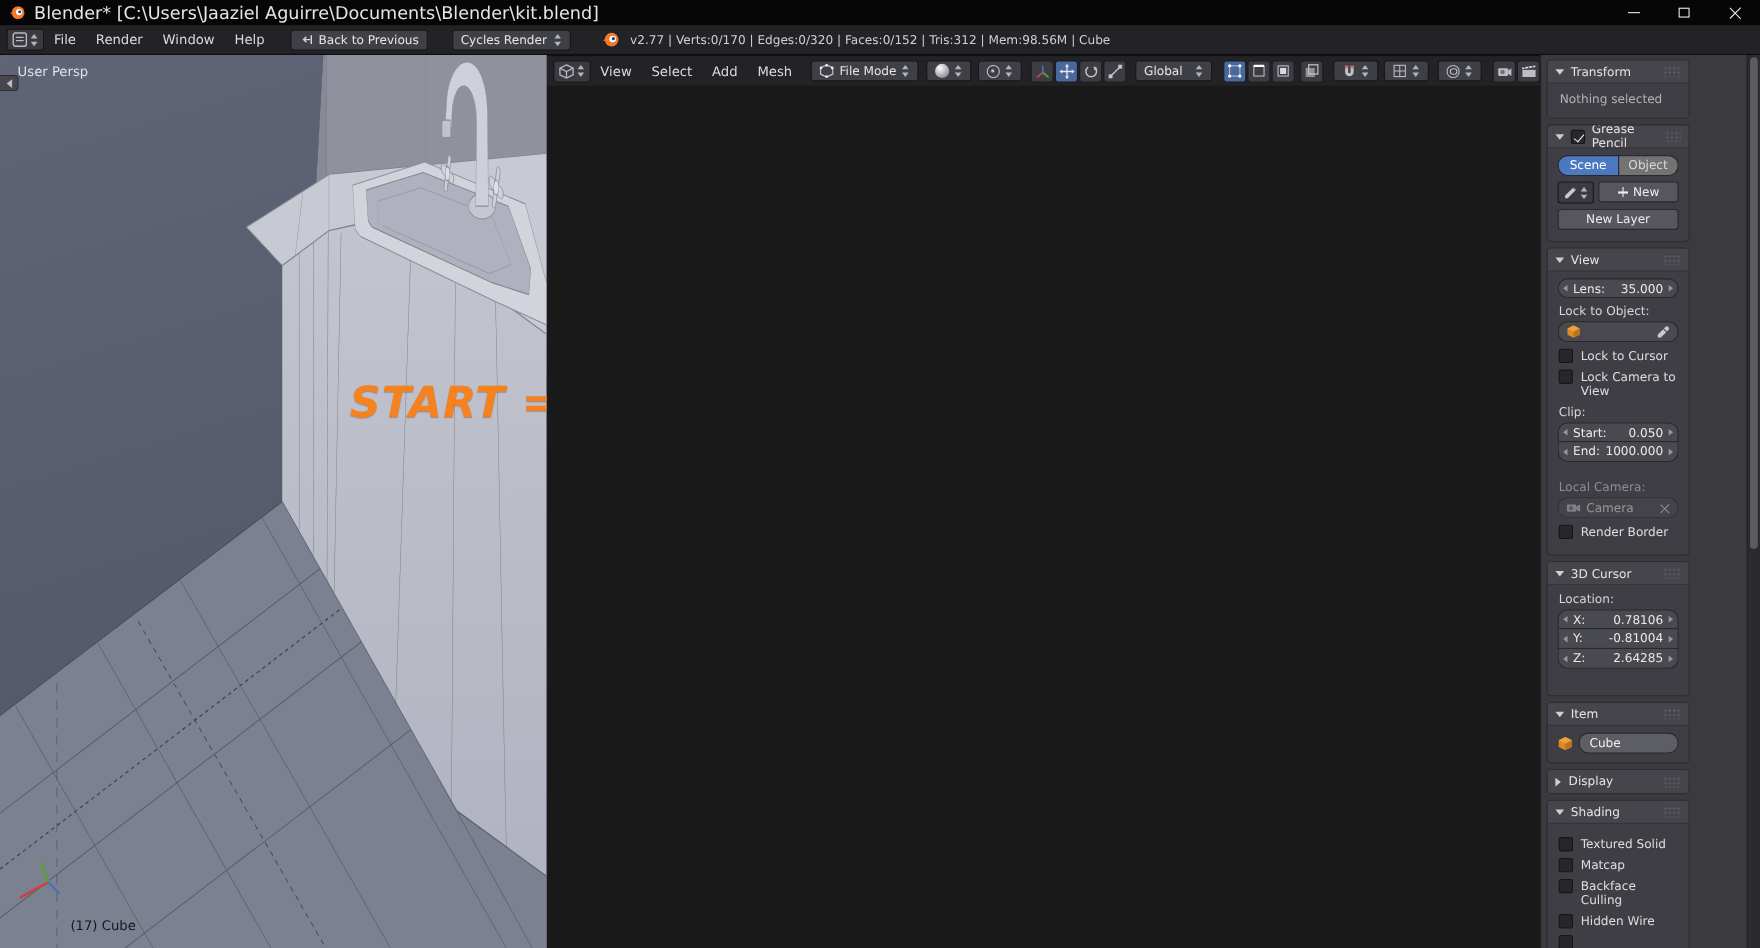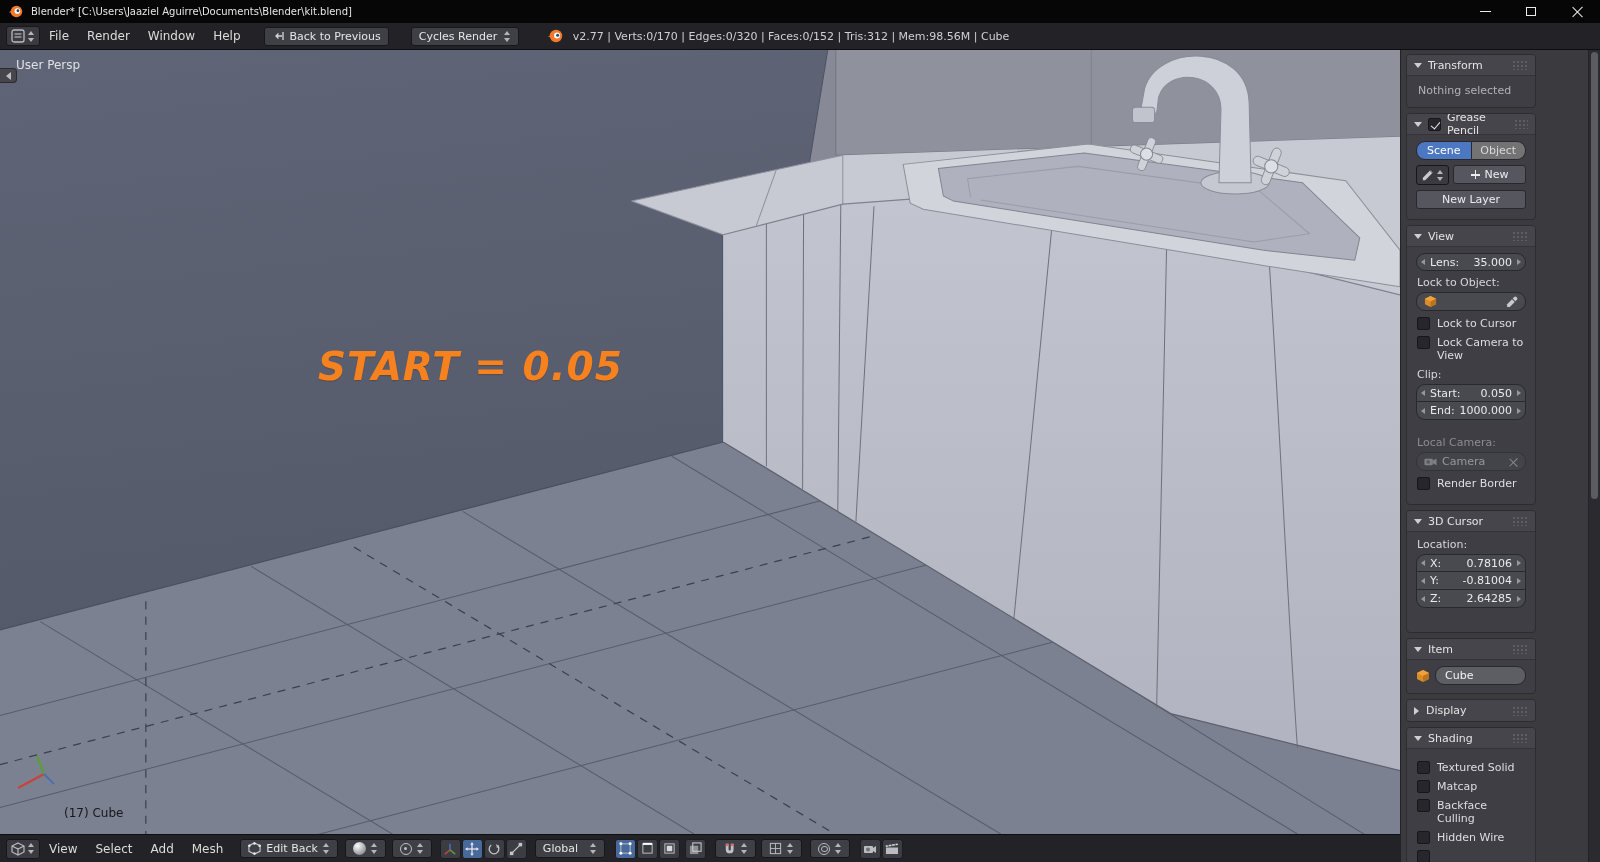--- a/index.html
+++ b/index.html
@@ -4,21 +4,21 @@
 <style>
   *{margin:0;padding:0;box-sizing:border-box;}
   html,body{width:1600px;height:862px;overflow:hidden;background:#191919;
     font-family:"DejaVu Sans","Liberation Sans",sans-serif;font-size:12px;color:#d8d8d8;
     -webkit-font-smoothing:antialiased;}
   .window{width:1600px;height:862px;display:flex;flex-direction:column;}
 
   
   .titlebar{height:23px;background:#060606;display:flex;align-items:center;color:#e2e2e2;flex:0 0 23px;}
   .tb-logo{width:15px;height:15px;margin:0 8px 0 8px;flex:0 0 auto;}
-  .tb-title{font-size:10px;color:#e6e6e6;white-space:nowrap;}
+  .tb-title{font-size:16px;color:#e6e6e6;white-space:nowrap;}
   .win-btns{margin-left:auto;display:flex;height:100%;}
   .winbtn{width:46px;height:100%;display:flex;align-items:center;justify-content:center;}
   .min-glyph{width:11px;height:1px;background:#eaeaea;}
   .max-glyph{width:10px;height:9px;border:1px solid #eaeaea;}
   .close-glyph{position:relative;width:12px;height:12px;}
   .close-glyph::before,.close-glyph::after{content:"";position:absolute;left:5.5px;top:-1px;width:1.4px;height:14px;background:#eaeaea;}
   .close-glyph::before{transform:rotate(45deg);}
   .close-glyph::after{transform:rotate(-45deg);}
 
   
@@ -36,21 +36,21 @@
   .btngroup{display:flex;gap:1px;}
   .stats{font-size:11px;color:#cfcfd4;margin-left:10px;white-space:nowrap;}
   .sphere-icon{width:13px;height:13px;border-radius:50%;background:radial-gradient(circle at 35% 30%, #ffffff, #8f8f96 75%);}
   .pivot-icon{width:12px;height:12px;border-radius:50%;border:1.5px solid #c0c0c6;position:relative;}
   .pivot-icon::after{content:"";position:absolute;left:3px;top:3px;width:3px;height:3px;border-radius:50%;background:#c0c0c6;}
   .prop-icon{width:12px;height:12px;border-radius:50%;border:1.5px solid #b9b9bf;position:relative;}
   .prop-icon::after{content:"";position:absolute;left:2.2px;top:2.2px;width:4.5px;height:4.5px;border-radius:50%;border:1.2px solid #b9b9bf;}
 
   
   .main{flex:1;display:flex;min-height:0;}
-  .vpcol{flex:1;display:flex;flex-direction:column;min-width:0;}
+  .vpcol{flex:1;display:flex;flex-direction:row;min-width:0;}
   .viewport{flex:1;position:relative;overflow:hidden;background:#7c8191;}
   .viewport svg.scene{position:absolute;inset:0;width:100%;height:100%;display:block;}
   .vp-label{position:absolute;left:16px;top:8px;font-size:12px;color:#dfe1e4;}
   .vp-object-label{position:absolute;left:64px;bottom:14px;font-size:12px;color:#17171a;}
   .annotation{position:absolute;left:318px;top:294px;font-size:39px;font-weight:bold;font-style:italic;
     color:#f6821f;letter-spacing:1px;text-shadow:0 1px 1px rgba(90,40,0,0.35);white-space:nowrap;}
   .shelf-tab{position:absolute;left:0;top:18px;width:17px;height:15px;background:#46464c;border:1px solid #2a2a2f;
     border-left:none;border-radius:0 4px 4px 0;display:flex;align-items:center;justify-content:center;}
   .shelf-tab::after{content:"";border-top:4px solid transparent;border-bottom:4px solid transparent;border-right:5px solid #bdbdc3;}
   .axis-gizmo{position:absolute;left:10px;bottom:34px;}
@@ -285,21 +285,21 @@
         <div class="menu-item">Mesh</div>
 
         <div class="hbtn" style="margin-left:8px;">
           <svg width="13" height="13" viewBox="0 0 14 14">
             <path d="M7 1 L13 4 L13 10 L7 13 L1 10 L1 4 Z" fill="none" stroke="#c8c8ce" stroke-width="1.2"></path>
             <circle cx="7" cy="1.6" r="1.3" fill="#f0f0f4"></circle>
               <circle cx="12.5" cy="4" r="1.3" fill="#f0f0f4"></circle>
             <circle cx="1.5" cy="4" r="1.3" fill="#f0f0f4"></circle>
               <circle cx="7" cy="12.4" r="1.3" fill="#f0f0f4"></circle>
           </svg>
-          <span>Edit Back</span>
+          <span>File Mode</span>
           <span class="updown"></span>
         </div>
 
         <div class="hbtn" style="margin-left:7px;">
           <span class="sphere-icon"></span>
           <span class="updown"></span>
         </div>
 
         <div class="hbtn" style="margin-left:6px;">
           <span class="pivot-icon"></span>

